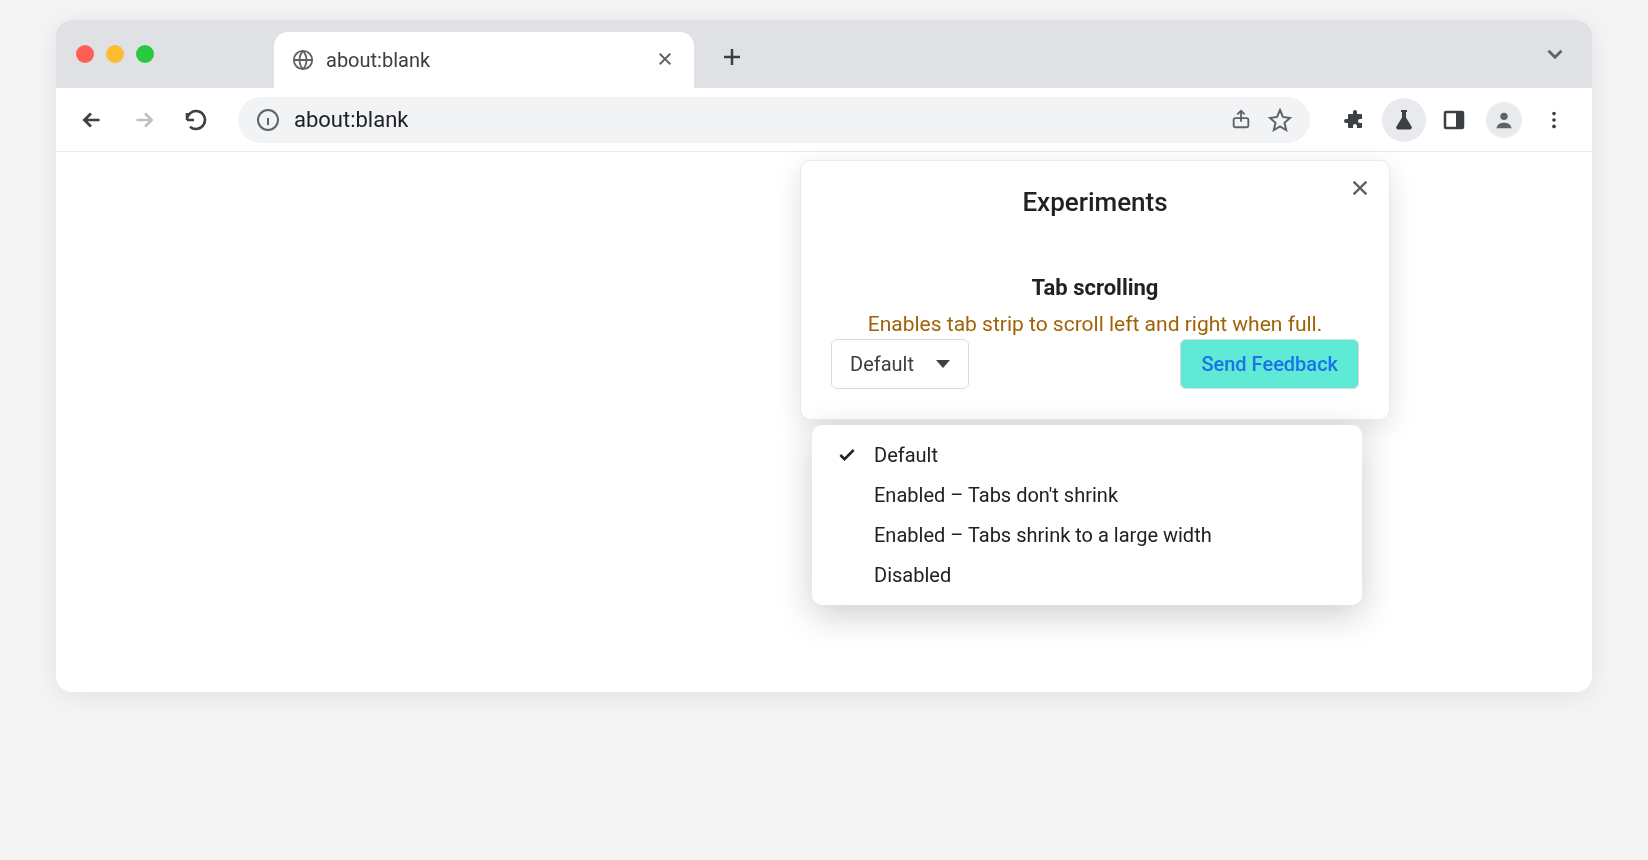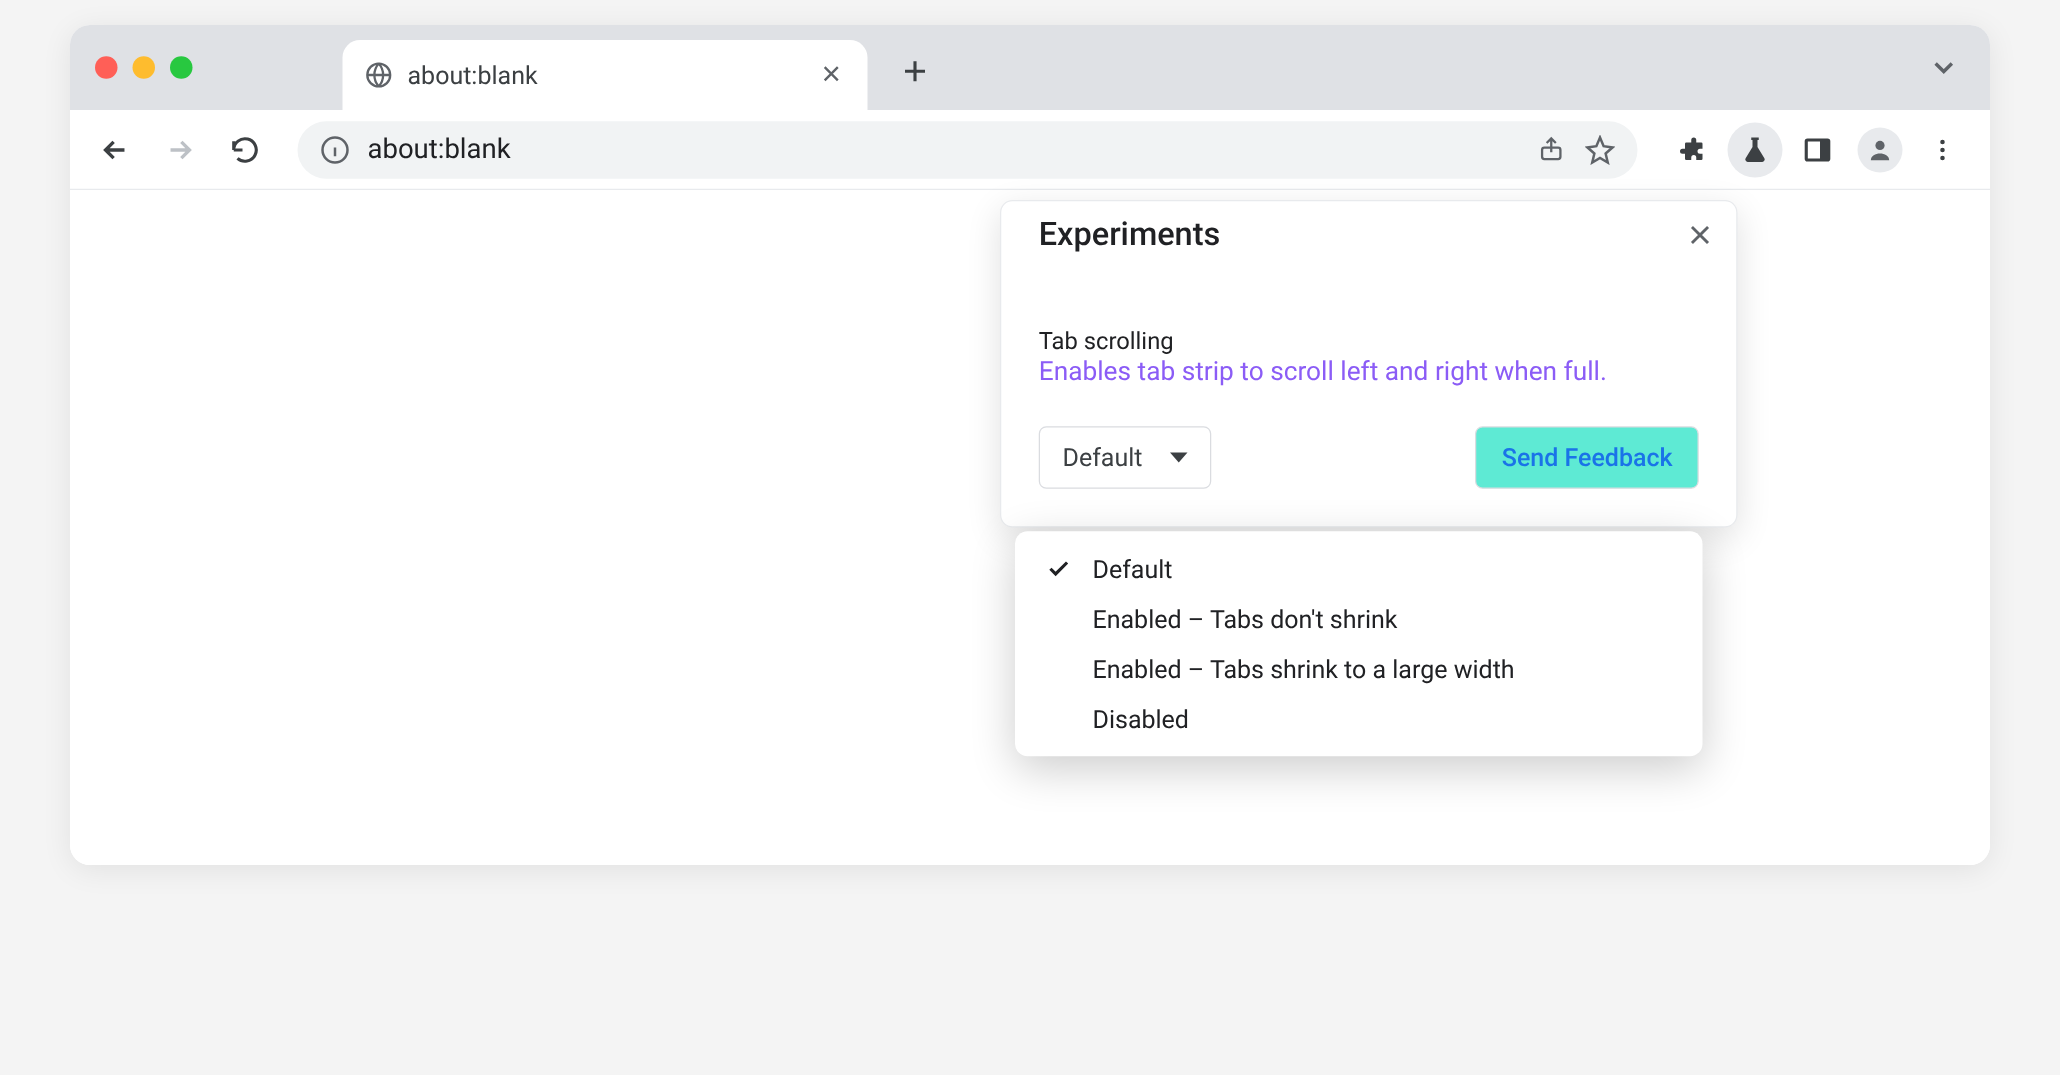--- a/index.html
+++ b/index.html
@@ -169,45 +169,47 @@
     }
     .popover {
       position: absolute;
       top: 160px;
       right: 258px;
       width: 590px;
       background: #fff;
       border: 1px solid #e8eaed;
       border-radius: 10px;
       box-shadow: 0 8px 28px rgba(0,0,0,0.12);
-      padding: 12px 30px 30px;
+      padding: 26px 30px 30px;
       z-index: 10;
+      text-align: center;
     }
     .popover-close {
       position: absolute;
       top: 16px;
       right: 18px;
       color: #5f6368;
       cursor: pointer;
     }
     .popover-title {
       font-size: 26px;
       font-weight: 500;
       color: #202124;
       margin-bottom: 58px;
     }
     .experiment-name {
-      font-size: 19px;
+      font-size: 22px;
       color: #202124;
+      margin-bottom: 10px;
+      font-weight: bold;
     }
     .experiment-desc {
       font-size: 21px;
-      color: #8b5cf6;
+      color: #a16207;
       line-height: 1.4;
-      margin-bottom: 28px;
     }
     .experiment-controls {
       display: flex;
       justify-content: space-between;
       align-items: center;
     }
     .dropdown-button {
       border: 1px solid #dadce0;
       border-radius: 6px;
       padding: 12px 18px;

